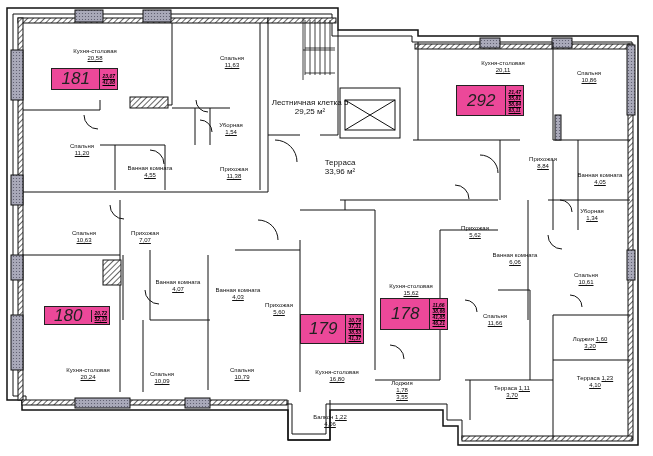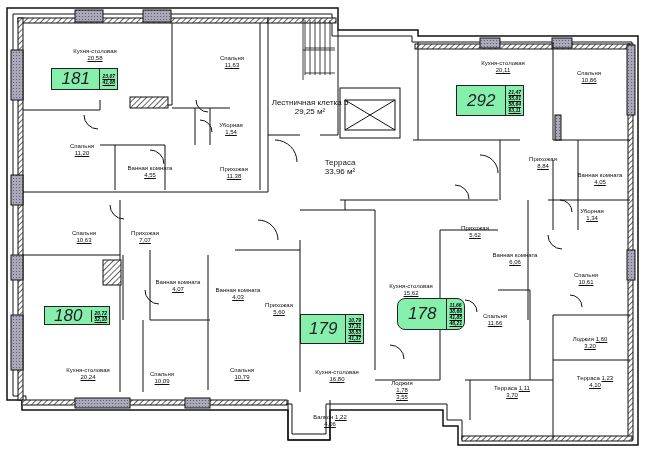--- a/index.html
+++ b/index.html
@@ -1,21 +1,21 @@
 <!DOCTYPE html>
 <html><head>
 <meta charset="utf-8">
 <style>
   html,body{margin:0;padding:0;background:#fff;}
   body{width:653px;height:456px;position:relative;overflow:hidden;font-family:"Liberation Sans",sans-serif;}
   .plan{position:absolute;left:0;top:0;width:653px;height:456px;}
   .lbl{position:absolute;font-size:6px;color:#111;text-align:center;line-height:7px;white-space:nowrap;transform:translateX(-50%);}
   .lbl .a{display:block;text-decoration:underline;}
   .big{font-size:8px;line-height:9px;}
-  .apt{position:absolute;border:1px solid #222;background:#86efac;display:flex;align-items:stretch;}
+  .apt{position:absolute;border:1px solid #222;background:#ec4899;display:flex;align-items:stretch;}
   .apt .num{flex:1;font-style:italic;font-size:17px;display:flex;align-items:center;justify-content:center;color:#222;}
   .apt .vals{border-left:1px solid #222;display:flex;flex-direction:column;justify-content:center;padding:0 2px;}
   .apt .vals span{font-size:5px;line-height:6px;font-style:italic;text-decoration:underline;font-weight:bold;}
 </style>
 </head>
 <body>
 
 <svg class="plan" viewBox="0 0 653 456" xmlns="http://www.w3.org/2000/svg">
   <defs>
     <pattern id="hatch" width="4" height="4" patternUnits="userSpaceOnUse" patternTransform="rotate(45)">
@@ -122,21 +122,21 @@
 </div>
 <div class="apt" style="left:300px;top:314px;width:62px;height:28px;">
   <div class="num">179</div>
   <div class="vals">
     <span>10,79</span>
     <span>37,31</span>
     <span>38,53</span>
     <span>41,37</span>
   </div>
 </div>
-<div class="apt" style="left:397px;top:298px;width:66px;height:30px;border-radius:8px;">
+<div class="apt" style="left:380px;top:298px;width:66px;height:30px;">
   <div class="num">178</div>
   <div class="vals">
     <span>11,66</span>
     <span>38,66</span>
     <span>41,85</span>
     <span>46,21</span>
   </div>
 </div>
 
 <div class="lbl big" style="left:310px;top:98px;">

